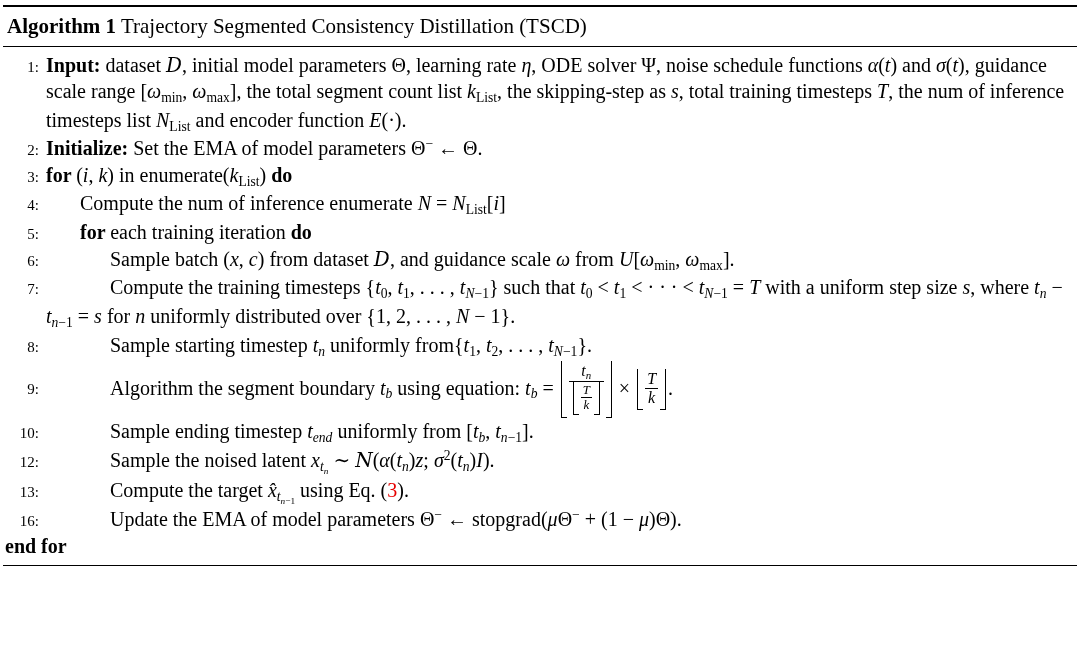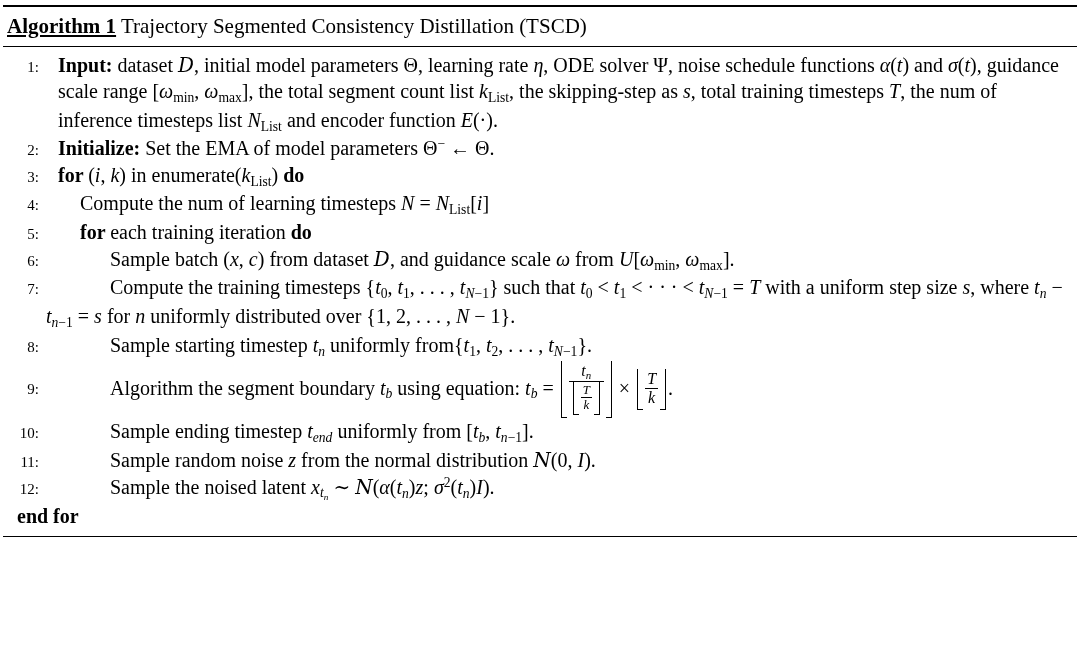--- a/index.html
+++ b/index.html
@@ -6,26 +6,26 @@
   .page{
     width:1080px;height:648px;background:#ffffff;overflow:hidden;
     font-family:"Liberation Serif","DejaVu Serif",serif;color:#000;
     box-sizing:border-box;
   }
   .algo{margin:5px 3px 0 3px;border-top:2px solid #000;}
   .algo-title{
     font-size:21px;line-height:1.5;padding:4px 2px 3px 4px;
     border-bottom:1.3px solid #000;
   }
-  .algo-title .b{font-weight:bold;text-decoration:underline;}
+  .algo-title .b{font-weight:bold;}
   .algo-body{padding:5px 2px 6px 2px;border-bottom:1.8px solid #000;font-size:20px;}
   .algo-line{display:flex;align-items:baseline;line-height:1.32;}
   .lnum{flex:0 0 34px;text-align:right;padding-right:7px;font-size:15px;}
   .lcontent{flex:1;}
-  .ind0{text-indent:0;margin-left:12px;}
+  .ind0{text-indent:0;}
   .ind1{text-indent:34px;}
   .ind2{text-indent:64px;}
   .b{font-weight:bold;}
   .i{font-style:italic;}
   .cal{font-style:italic;font-family:"DejaVu Serif",serif;}
   .red{color:#e60000;}
   .sub{font-size:0.68em;vertical-align:-0.28em;}
   .sup{font-size:0.68em;vertical-align:0.5em;}
   .sub.i{font-style:italic;}
   .frac{
@@ -55,21 +55,21 @@
         <div class="algo-line">
           <span class="lnum">2:</span>
           <div class="lcontent ind0"><span class="b">Initialize:</span><span> Set the EMA of model parameters Θ</span><span class="sup">−</span><span> ← Θ.</span></div>
         </div>
         <div class="algo-line">
           <span class="lnum">3:</span>
           <div class="lcontent ind0"><span class="b">for </span><span>(</span><span class="i">i</span><span>, </span><span class="i">k</span><span>) in enumerate(</span><span class="i">k</span><span class="sub">List</span><span>) </span><span class="b">do</span></div>
         </div>
         <div class="algo-line">
           <span class="lnum">4:</span>
-          <div class="lcontent ind1"><span>Compute the num of learning timesteps </span><span class="i">N</span><span> = </span><span class="i">N</span><span class="sub">List</span><span>[</span><span class="i">i</span><span>]</span></div>
+          <div class="lcontent ind1"><span>Compute the num of inference enumerate </span><span class="i">N</span><span> = </span><span class="i">N</span><span class="sub">List</span><span>[</span><span class="i">i</span><span>]</span></div>
         </div>
         <div class="algo-line">
           <span class="lnum">5:</span>
           <div class="lcontent ind1"><span class="b">for </span><span>each training iteration </span><span class="b">do</span></div>
         </div>
         <div class="algo-line">
           <span class="lnum">6:</span>
           <div class="lcontent ind2"><span>Sample batch (</span><span class="i">x</span><span>, </span><span class="i">c</span><span>) from dataset </span><span class="cal">D</span><span>, and guidance scale </span><span class="i">ω</span><span> from </span><span class="i">U</span><span>[</span><span class="i">ω</span><span class="sub">min</span><span>, </span><span class="i">ω</span><span class="sub">max</span><span>].</span></div>
         </div>
         <div class="algo-line">
@@ -109,25 +109,29 @@
                 </span>
               </span>
               <span class="fr"></span>
             </span><span>.</span></div>
         </div>
         <div class="algo-line">
           <span class="lnum">10:</span>
           <div class="lcontent ind2"><span>Sample ending timestep </span><span class="i">t</span><span class="sub i">end</span><span> uniformly from [</span><span class="i">t</span><span class="sub i">b</span><span>, </span><span class="i">t</span><span class="sub"><span class="i">n</span><span>−1</span></span><span>].</span></div>
         </div>
         <div class="algo-line">
-          <span class="lnum">11:</span>
-          <div class="lcontent ind2"><span>Sample random noise </span><span class="i">z</span><span> from the normal distribution </span><span class="cal">N</span><span>(0, </span><span class="i">I</span><span>).</span></div>
+          <span class="lnum">12:</span>
+          <div class="lcontent ind2"><span>Sample the noised latent </span><span class="i">x</span><span class="sub"><span class="i">t</span><span class="sub i">n</span></span><span> ∼ </span><span class="cal">N</span><span>(</span><span class="i">α</span><span>(</span><span class="i">t</span><span class="sub i">n</span><span>)</span><span class="i">z</span><span>; </span><span class="i">σ</span><span class="sup">2</span><span>(</span><span class="i">t</span><span class="sub i">n</span><span>)</span><span class="i">I</span><span>).</span></div>
         </div>
         <div class="algo-line">
-          <span class="lnum">12:</span>
-          <div class="lcontent ind2"><span>Sample the noised latent </span><span class="i">x</span><span class="sub"><span class="i">t</span><span class="sub i">n</span></span><span> ∼ </span><span class="cal">N</span><span>(</span><span class="i">α</span><span>(</span><span class="i">t</span><span class="sub i">n</span><span>)</span><span class="i">z</span><span>; </span><span class="i">σ</span><span class="sup">2</span><span>(</span><span class="i">t</span><span class="sub i">n</span><span>)</span><span class="i">I</span><span>).</span></div>
+          <span class="lnum">13:</span>
+          <div class="lcontent ind2"><span>Compute the target </span><span class="i">x̂</span><span class="sub"><span class="i">t</span><span class="sub"><span class="i">n</span><span>−1</span></span></span><span> using Eq. (</span><span class="red">3</span><span>).</span></div>
+        </div>
+        <div class="algo-line">
+          <span class="lnum">16:</span>
+          <div class="lcontent ind2"><span>Update the EMA of model parameters Θ</span><span class="sup">−</span><span> ← stopgrad(</span><span class="i">μ</span><span>Θ</span><span class="sup">−</span><span> + (1 − </span><span class="i">μ</span><span>)Θ).</span></div>
         </div>
         <div class="algo-line">
           <div class="lcontent ind0"><span class="b">end for</span></div>
         </div>
       </div>
   </div>
 </div>
 
 </body></html>

